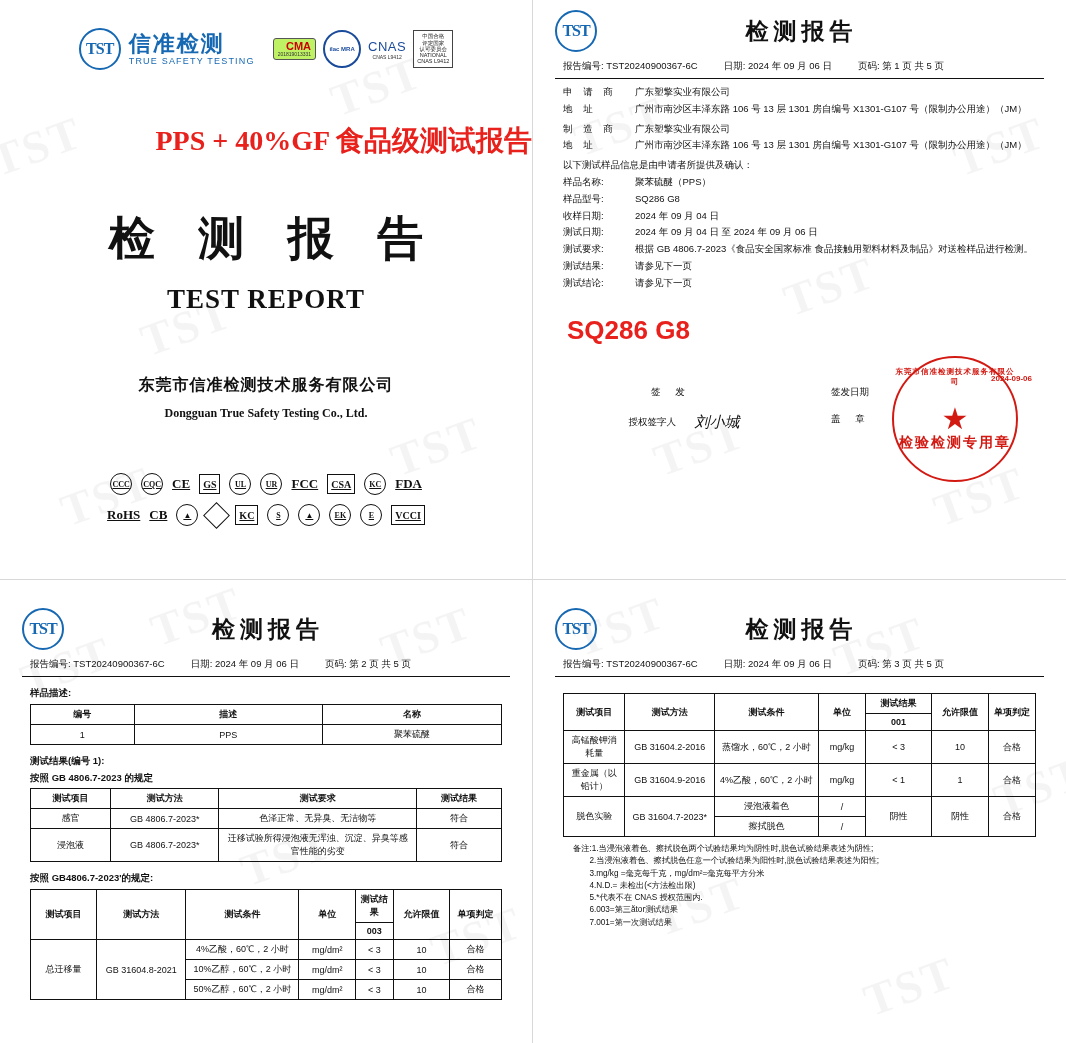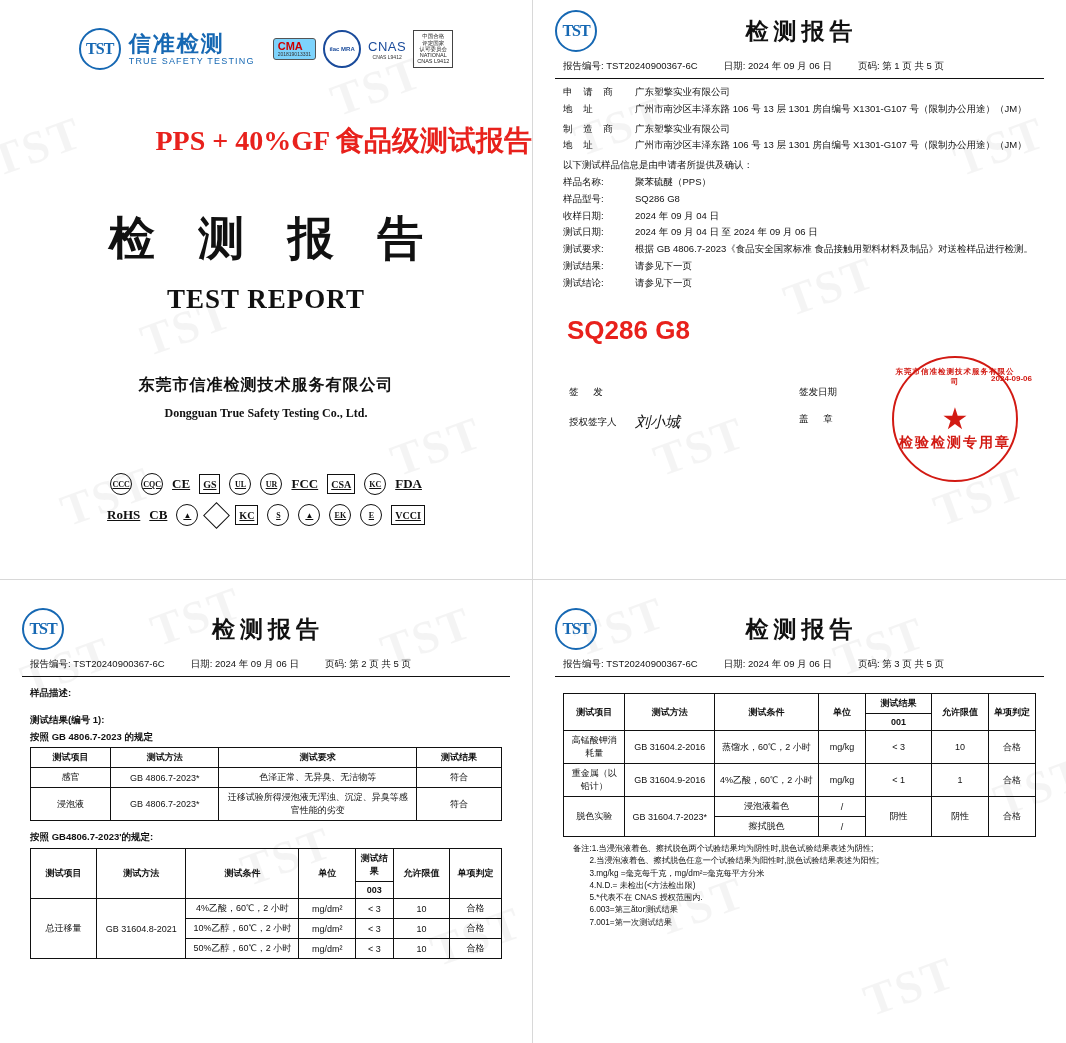--- a/index.html
+++ b/index.html
@@ -40,21 +40,21 @@
     font-family:"Liberation Serif", serif;
     letter-spacing:-1px;
     flex:0 0 auto;
   }
   .logo-txt-cn{font-size:22px;font-weight:bold;color:#1668b3;letter-spacing:2px;line-height:1.1;}
   .logo-txt-en{font-size:9px;color:#1668b3;letter-spacing:1.2px;}
 
   
   .p1-head{display:flex;align-items:center;justify-content:center;gap:18px;padding:28px 0 0 0;}
   .cert-badges{display:flex;align-items:center;gap:7px;}
-  .badge{border:1px solid #555;border-radius:3px;padding:2px 4px;text-align:left;line-height:1.05;background:#7dd3fc;}
+  .badge{border:1px solid #555;border-radius:3px;padding:2px 4px;text-align:right;line-height:1.05;background:#bef264;}
   .badge .b1{font-size:11px;font-weight:bold;color:#c00;letter-spacing:0;}
   .badge .b2{font-size:5px;color:#333;}
   .badge-round{width:34px;height:34px;border-radius:50%;border:2px solid #1a4b9b;display:flex;flex-direction:column;
     align-items:center;justify-content:center;color:#1a4b9b;font-size:6px;font-weight:bold;line-height:1.1;}
   .badge-cnas{display:flex;flex-direction:column;align-items:center;}
   .badge-cnas .t{font-size:13px;font-weight:normal;color:#1a4b9b;letter-spacing:0.5px;}
   .badge-cnas .s{font-size:5px;color:#333;}
   .badge-box{border:1px solid #444;padding:2px 3px;text-align:center;line-height:1.15;}
   .badge-box .x{font-size:5.5px;color:#222;}
 
@@ -91,21 +91,21 @@
   .kv{display:flex;font-size:9.5px;margin-top:6px;padding:0 22px 0 30px;line-height:1.45;}
   .kv .k{width:72px;flex:0 0 72px;letter-spacing:4px;}
   .kv .v{flex:1;}
   .kv.tight{margin-top:3px;}
   .note{font-size:9.5px;padding:7px 22px 0 30px;}
 
   .sq-code{color:#e8211c;font-size:26px;font-weight:bold;padding:26px 0 0 34px;font-family:"Liberation Sans",sans-serif;}
 
   .sig-area{display:flex;padding:40px 30px 0 36px;font-size:9.5px;position:relative;}
   .sig-col{width:230px;}
-  .sig-row{display:flex;align-items:center;margin-bottom:14px;}
+  .sig-row{display:flex;align-items:center;margin-bottom:14px;justify-content:center;}
   .sig-row .lab{width:66px;letter-spacing:6px;}
   .sig-hand{font-family:"Liberation Serif", serif;font-style:italic;font-size:15px;color:#111;}
   .stamp{
     position:absolute;right:48px;top:10px;width:122px;height:122px;border-radius:50%;
     border:2.5px solid #d21a13;color:#d21a13;display:flex;align-items:center;justify-content:center;
   }
   .stamp .star{font-size:30px;color:#d21a13;line-height:1;}
   .stamp .arc-top,.stamp .arc-bot{position:absolute;width:100%;text-align:center;font-size:7.5px;font-weight:bold;letter-spacing:1px;}
   .stamp .arc-top{top:9px;}
   .stamp .arc-bot{bottom:28px;font-size:14px;letter-spacing:2px;text-align:center;}
@@ -317,20 +317,36 @@
       <div><span>报告编号:</span>
         <span>TST20240900367-6C</span></div>
       <div><span>日期:</span>
         <span>2024 年 09 月 06 日</span></div>
       <div><span>页码:</span>
         <span>第 2 页 共 5 页</span></div>
     </div>
     <div class="rp-rule"></div>
 
     <div class="sec-label">样品描述:</div>
+    <div class="tbl-wrap">
+      <table class="t" style="width:100%">
+        <tbody>
+            <tr>
+          <th style="width:22%">编号</th>
+          <th style="width:40%">描述</th>
+          <th>名称</th>
+        </tr>
+        <tr>
+          <td>1</td>
+          <td>PPS</td>
+          <td>聚苯硫醚</td>
+        </tr>
+      </tbody>
+        </table>
+    </div>
 
     <div class="sec-label">测试结果(编号 1):</div>
     <div class="sec-label" style="padding-top:0;padding-bottom:3px;">按照 GB 4806.7-2023 的规定</div>
     <div class="tbl-wrap">
       <table class="t" style="width:100%">
         <tbody>
             <tr>
           <th style="width:17%">测试项目</th>
           <th style="width:23%">测试方法</th>
           <th style="width:42%">测试要求</th>

